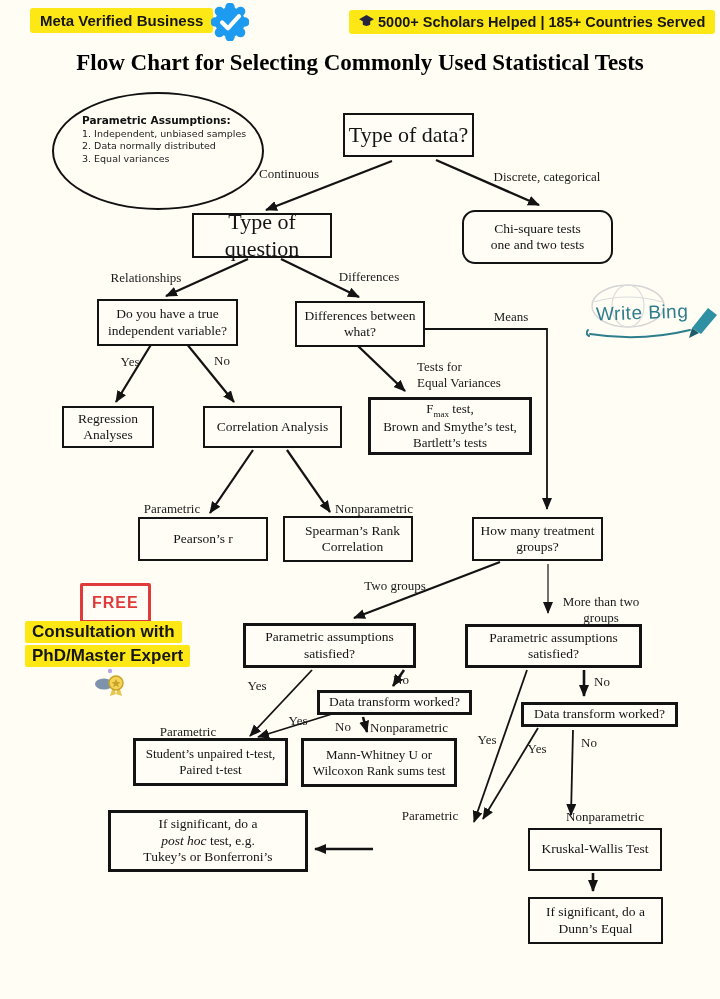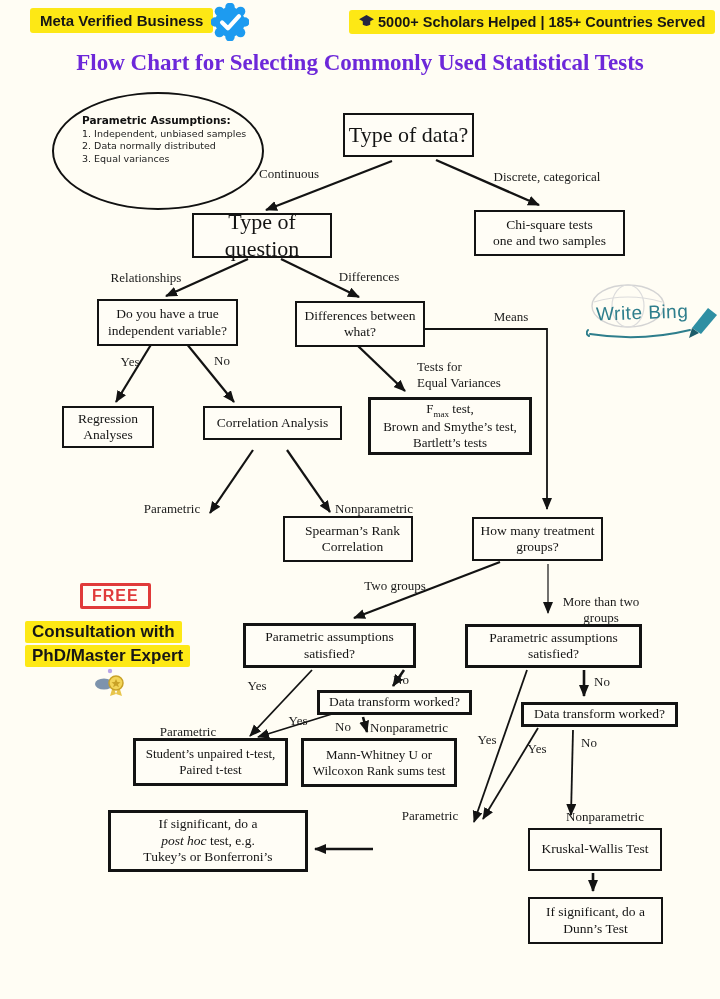--- a/index.html
+++ b/index.html
@@ -12,28 +12,28 @@
   .bx.thick{border-width:3px;}
   .f17{font-size:22px;}
   .anova-txt{font-size:21px;letter-spacing:1px;}
   .lb{position:absolute;font-size:13px;color:#1a1a1a;white-space:nowrap;
       transform:translate(-50%,-50%);z-index:3;}
   .lb.block{transform:translateX(-50%);}
   .lb.leftal{transform:none;text-align:left;}
   .badge{position:absolute;background:#fde815;color:#161616;font-family:"Liberation Sans",sans-serif;
       font-weight:bold;padding:4px 10px;border-radius:3px;white-space:nowrap;z-index:5;}
   .title{position:absolute;left:0;top:50px;width:720px;text-align:center;font-weight:bold;
-      font-size:23px;color:#6d28d9;z-index:4;}
+      font-size:23px;color:#000000;z-index:4;}
   .oval{position:absolute;left:52px;top:92px;width:212px;height:118px;border:2.5px solid #111;
       border-radius:50%;box-sizing:border-box;padding:20px 14px 0 28px;
       font-family:"DejaVu Sans",sans-serif;font-size:9.5px;color:#222;line-height:1.32;z-index:2;}
   .oval .hd{font-weight:bold;font-size:10.5px;color:#111;}
   .stamp{position:absolute;left:80px;top:583px;border:3px solid #e03a3a;color:#e03a3a;
       font-family:"Liberation Sans",sans-serif;font-weight:bold;font-size:16px;letter-spacing:1px;
-      padding:1px 9px;border-radius:2px;background:#fffdf6;z-index:5;}
+      padding:8px 9px;border-radius:2px;background:#fffdf6;z-index:5;}
   .consult{position:absolute;left:25px;top:619px;z-index:5;font-family:"Liberation Sans",sans-serif;}
   .consult span{display:inline-block;background:#fde815;color:#161616;font-weight:bold;
       font-size:17px;padding:1px 7px;border-radius:2px;margin-top:2px;}
   .logo{position:absolute;left:586px;top:282px;width:134px;height:66px;z-index:4;}
   .logo .txt{position:absolute;left:10px;top:20px;font-family:"Liberation Sans",sans-serif;
       font-size:19px;color:#2e7e8c;letter-spacing:.5px;transform:rotate(-2deg);}
   .hdr-ico{position:absolute;z-index:6;}
 </style>
 </head>
 <body>
@@ -102,47 +102,50 @@
       <path d="M538,728 L483,819" stroke-width="1.8" marker-end="url(#ah)"></path>
       <path d="M573,730 L571,815" stroke-width="1.8" marker-end="url(#ah)"></path>
       <path d="M373,849 L315,849" stroke-width="2.6" marker-end="url(#ah)"></path>
       <path d="M593,873 L593,891" stroke-width="2.6" marker-end="url(#ah)"></path>
     </g>
   </svg>
 
   <div class="bx f17" style="left:343px;top:113px;width:131px;height:44px;">
     <div>Type of data?</div>
   </div>
-  <div class="bx" style="left:474px;top:210px;width:151px;height:46px;">
+  <div class="bx" style="left:462px;top:210px;width:151px;height:54px;border-radius:13px;">
     <div>Chi-square  tests</div>
-    <div>one and two samples</div>
+    <div>one and two tests</div>
   </div>
   <div class="bx f17" style="left:192px;top:213px;width:140px;height:45px;">
     <div>Type of question</div>
   </div>
   <div class="bx" style="left:97px;top:299px;width:141px;height:47px;">
     <div>Do you have a true</div>
     <div>independent variable?</div>
   </div>
   <div class="bx" style="left:295px;top:301px;width:130px;height:46px;">
     <div>Differences between</div>
     <div>what?</div>
   </div>
   <div class="bx" style="left:62px;top:406px;width:92px;height:42px;">
     <div>Regression</div>
     <div>Analyses</div>
   </div>
-  <div class="bx" style="left:203px;top:406px;width:139px;height:34px;">
+  <div class="bx" style="left:203px;top:406px;width:139px;height:42px;">
     <div>Correlation Analysis</div>
   </div>
   <div class="bx thick" style="left:368px;top:397px;width:164px;height:58px;font-size:13px;">
     <div><span>F</span><sub style="font-size:9px;">max</sub><span> test,</span></div>
     <div>Brown and Smythe’s test,</div>
     <div>Bartlett’s tests</div>
   </div>
+  <div class="bx" style="left:138px;top:517px;width:130px;height:44px;">
+    <div>Pearson’s r</div>
+  </div>
   <div class="bx" style="left:283px;top:516px;width:130px;height:46px;padding-left:9px;">
     <div>Spearman’s Rank</div>
     <div>Correlation</div>
   </div>
   <div class="bx" style="left:472px;top:517px;width:131px;height:44px;">
     <div>How many treatment</div>
     <div>groups?</div>
   </div>
   <div class="bx thick" style="left:243px;top:623px;width:173px;height:45px;">
     <div>Parametric assumptions</div>
@@ -169,21 +172,21 @@
   <div class="bx thick" style="left:108px;top:810px;width:200px;height:62px;">
     <div>If significant, do a</div>
     <div><i>post hoc</i><span> test, e.g.</span></div>
     <div>Tukey’s or  Bonferroni’s</div>
   </div>
   <div class="bx" style="left:528px;top:828px;width:134px;height:43px;">
     <div>Kruskal-Wallis Test</div>
   </div>
   <div class="bx" style="left:528px;top:897px;width:135px;height:47px;">
     <div>If significant, do a</div>
-    <div>Dunn’s Test</div>
+    <div>Dunn’s Equal</div>
   </div>
 
   <div class="lb" style="left:289px;top:174px;">Continuous</div>
   <div class="lb" style="left:547px;top:177px;">Discrete, categorical</div>
   <div class="lb" style="left:146px;top:278px;">Relationships</div>
   <div class="lb" style="left:369px;top:277px;">Differences</div>
   <div class="lb" style="left:511px;top:317px;">Means</div>
   <div class="lb" style="left:130px;top:362px;">Yes</div>
   <div class="lb" style="left:222px;top:361px;">No</div>
   <div class="lb leftal" style="left:417px;top:359px;">

